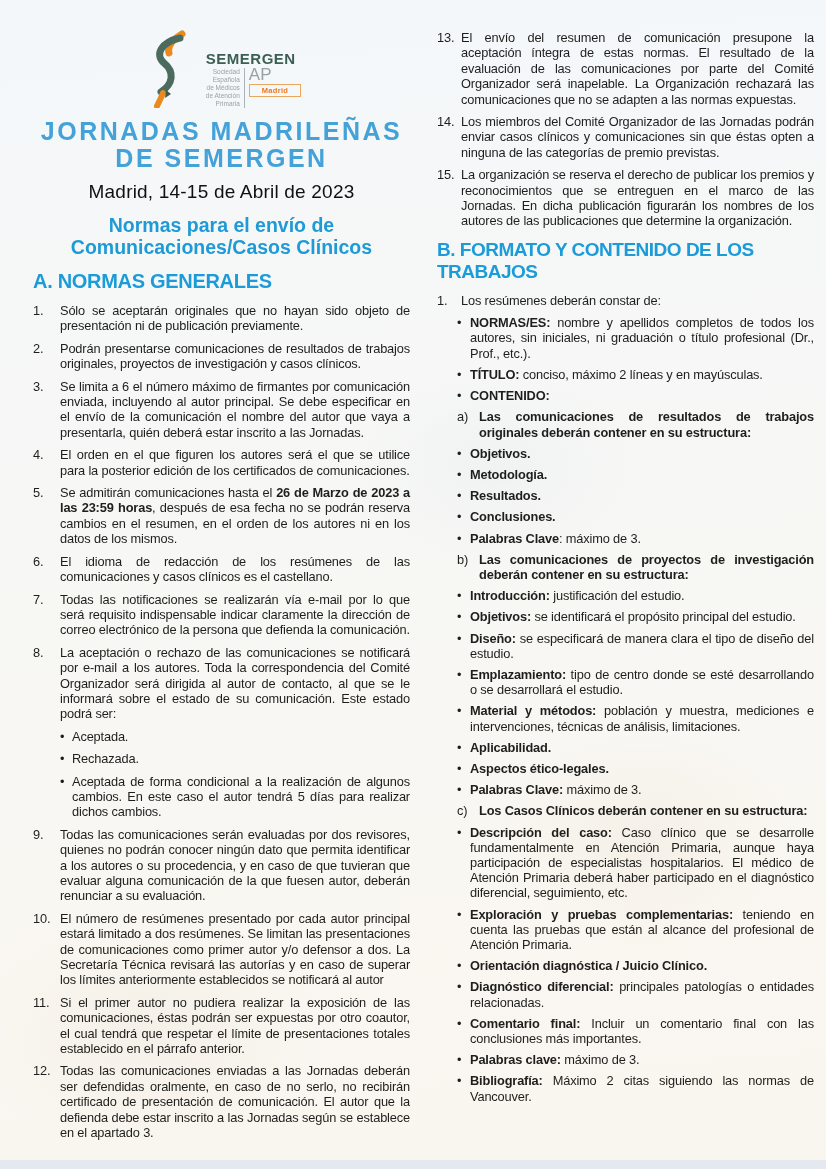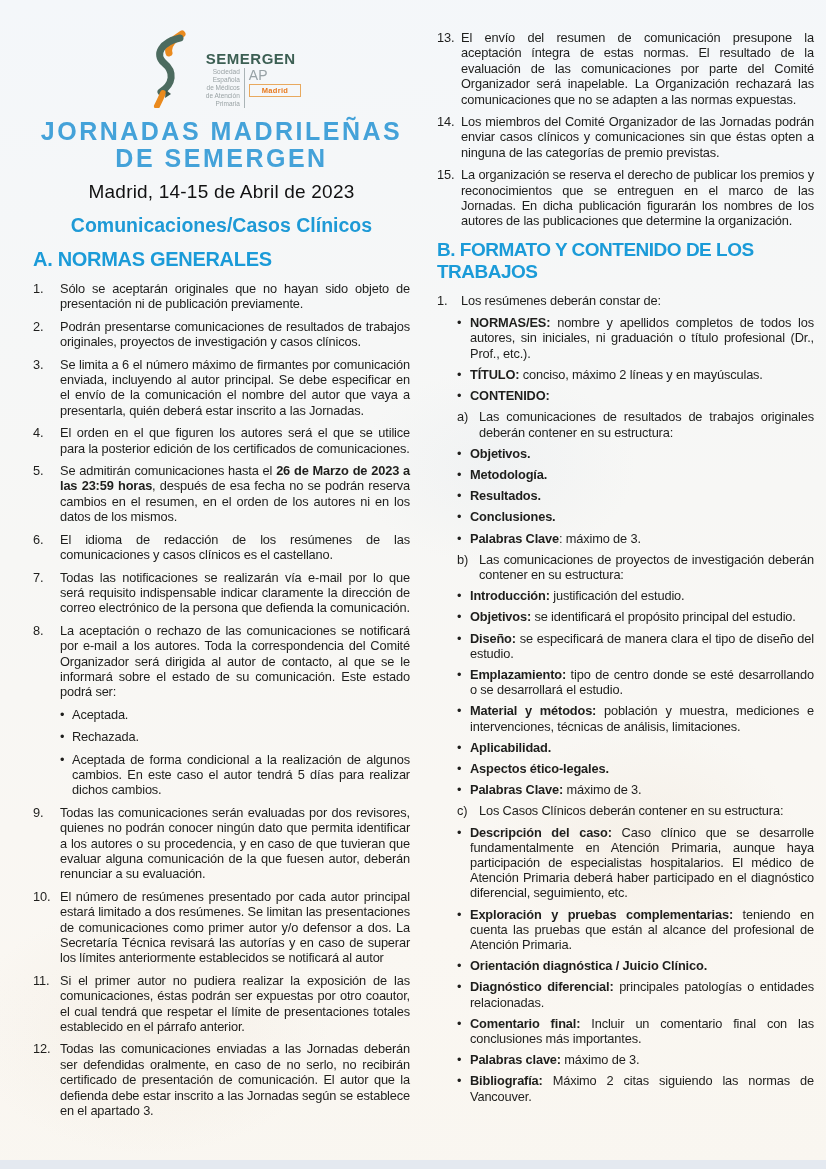--- a/index.html
+++ b/index.html
@@ -22,21 +22,21 @@
   .col-right{left:437px;top:30px;}
 
   
   .header{padding-top:30px;text-align:center;}
   .logo{display:flex;justify-content:center;align-items:flex-end;gap:6px;margin-bottom:10px;}
   .logo-text{text-align:left;padding-top:18px;}
   .logo-name{font-weight:bold;font-size:15px;letter-spacing:.5px;color:#3c5f53;}
   .logo-sub{display:flex;align-items:stretch;margin-top:1px;}
   .logo-small{font-size:6.5px;line-height:8px;color:#9aa3a5;text-align:right;white-space:pre-line;padding-right:4px;border-right:1px solid #aab4b6;}
   .logo-right{padding-left:4px;display:flex;flex-direction:column;justify-content:flex-start;gap:2px;}
-  .logo-ap{font-size:14px;color:#98a2a6;line-height:14px;}
+  .logo-ap{font-size:17px;color:#98a2a6;line-height:14px;}
   .logo-madrid{font-size:7.5px;font-weight:bold;color:#e87a1e;border:1px solid #e8a95e;padding:1px 12px;letter-spacing:.3px;}
   .title{color:#44a2d9;font-size:25px;line-height:27px;letter-spacing:2.5px;font-weight:700;}
   .date{color:#111;font-size:19px;margin-top:9px;letter-spacing:.2px;}
   .subtitle{color:#1e9ad6;font-weight:bold;font-size:19.5px;line-height:22px;margin-top:11px;}
 
   .section-heading{color:#1b9bd8;font-weight:bold;font-size:20px;letter-spacing:-.3px;margin:12px 0 10px 0;}
   .col-right .section-heading{font-size:19px;letter-spacing:-.5px;margin-top:10px;}
 
   
   .list{font-size:12.8px;line-height:15.4px;letter-spacing:-.15px;}
@@ -46,21 +46,21 @@
   .ntext{flex:1;text-align:justify;}
   .sub-bullets{margin-left:27px;}
   .brow{display:flex;margin-bottom:7px;}
   .mark{flex:none;width:12px;}
   .btext{flex:1;text-align:justify;}
   .entries{margin-left:20px;font-size:12.8px;line-height:15.2px;letter-spacing:-.15px;}
   .entries .brow{margin-bottom:6px;}
   .entries .mark{width:13px;}
   .arow{display:flex;margin-bottom:6px;}
   .alabel{flex:none;width:22px;}
-  .atext{flex:1;text-align:justify;}
+  .atext{flex:1;text-align:justify;font-weight:bold;}
   .b{font-weight:bold;}
 </style>
 </head>
 <body>
 
 <div class="watermark"></div>
 
 <div class="col col-left">
   <div class="header">
     <div class="logo">
@@ -84,20 +84,21 @@
           </div>
         </div>
       </div>
     </div>
     <div class="title">
       <div>JORNADAS MADRILEÑAS</div>
       <div>DE SEMERGEN</div>
     </div>
     <div class="date">Madrid, 14-15 de Abril de 2023</div>
     <div class="subtitle">
+      <div>Normas para el envío de</div>
       <div>Comunicaciones/Casos Clínicos</div>
     </div>
   </div>
 
   <div class="section-heading">A. NORMAS GENERALES</div>
   <div class="list" id="list-a">
       <div class="nrow">
         <span class="num">1.</span>
         <div class="ntext"><span>Sólo se aceptarán originales que no hayan sido objeto de presentación ni de publicación previamente.</span></div>
       </div>

